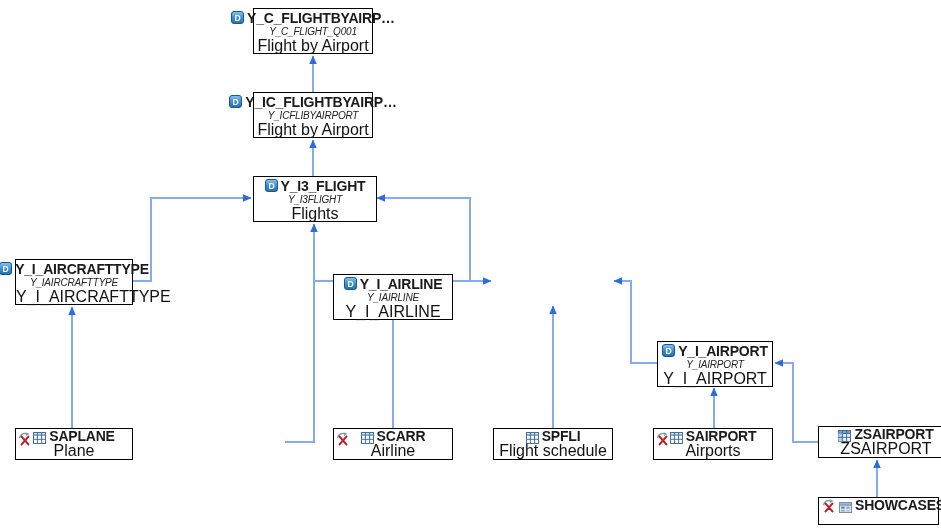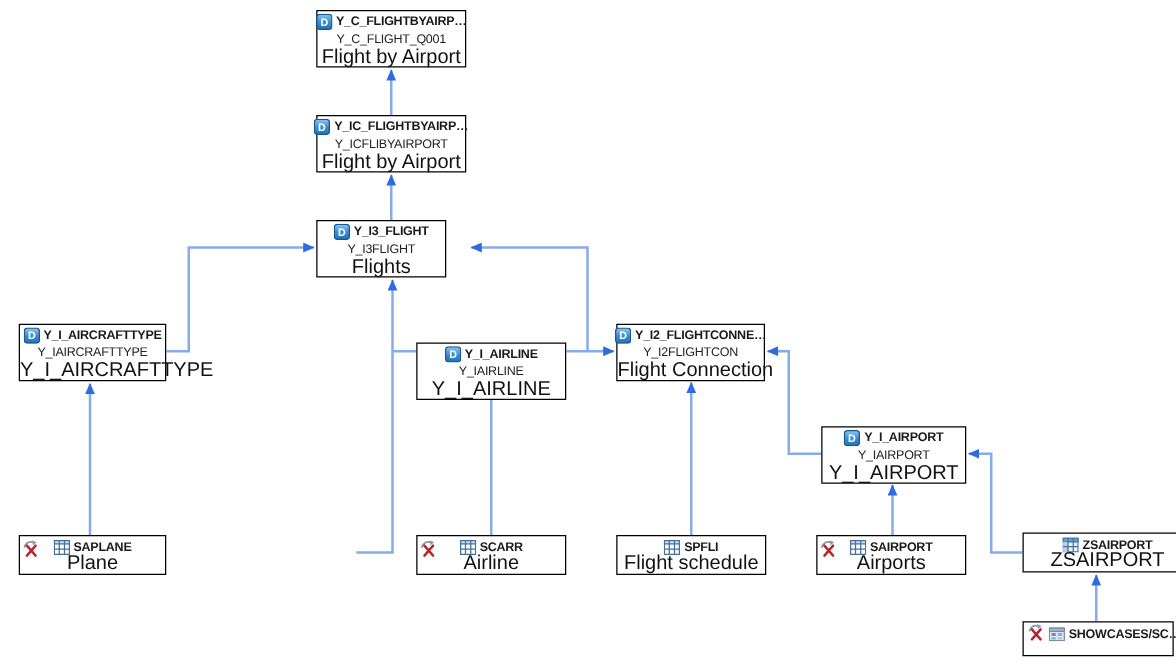--- a/index.html
+++ b/index.html
@@ -7,22 +7,22 @@
     position:relative;width:941px;height:529px;background:#ffffff;
     font-family:"Liberation Sans",sans-serif;overflow:hidden;
   }
   .edge-layer{position:absolute;left:0;top:0;width:941px;height:529px;}
   .edge{fill:none;stroke:#85abef;stroke-width:2px;}
   .node{
     position:absolute;box-sizing:border-box;background:#ffffff;
     border:1px solid #000000;text-align:center;color:#1a1a1a;
   }
   .trow{display:flex;align-items:center;justify-content:center;gap:3px;height:15px;margin-top:1px;}
-  .title{font-weight:bold;font-size:10px;white-space:nowrap;letter-spacing:-0.2px;}
-  .sub{font-size:10px;line-height:14px;white-space:nowrap;letter-spacing:-0.2px;color:#222;}
+  .title{font-weight:bold;font-size:14px;white-space:nowrap;letter-spacing:-0.2px;}
+  .sub{font-style:italic;font-size:10px;line-height:14px;white-space:nowrap;letter-spacing:-0.2px;color:#222;}
   .desc{font-size:16px;line-height:13px;white-space:nowrap;color:#111;}
   .deco{position:absolute;left:2px;top:3px;}
   .node.small .trow{margin-top:0;align-items:flex-end;}
   .node.leftalign .trow{justify-content:flex-start;padding-left:3px;}
   .icw{flex:0 0 auto;display:block;}
 </style>
 </head>
 <body>
 
 <div id="canvas">
@@ -102,21 +102,21 @@
     <div class="trow">
       <svg class="icw" width="13" height="13">
           <use href="#ic-d"></use>
         </svg>
       <span class="title">Y_IC_FLIGHTBYAIRP…</span>
     </div>
     <div class="sub">Y_ICFLIBYAIRPORT</div>
     <div class="desc">Flight by Airport</div>
   </div>
 
-  <div class="node" style="left:253px;top:176px;width:104px;height:46px">
+  <div class="node" style="left:253px;top:176px;width:124px;height:46px">
     <div class="trow">
       <svg class="icw" width="13" height="13">
           <use href="#ic-d"></use>
         </svg>
       <span class="title">Y_I3_FLIGHT</span>
     </div>
     <div class="sub">Y_I3FLIGHT</div>
     <div class="desc">Flights</div>
   </div>
 
@@ -135,30 +135,20 @@
     <div class="trow">
       <svg class="icw" width="13" height="13">
           <use href="#ic-d"></use>
         </svg>
       <span class="title">Y_I_AIRLINE</span>
     </div>
     <div class="sub">Y_IAIRLINE</div>
     <div class="desc">Y_I_AIRLINE</div>
   </div>
 
-  <div class="node" style="left:493px;top:259px;width:119px;height:46px">
-    <div class="trow">
-      <svg class="icw" width="13" height="13">
-          <use href="#ic-d"></use>
-        </svg>
-      <span class="title">Y_I2_FLIGHTCONNE…</span>
-    </div>
-    <div class="sub">Y_I2FLIGHTCON</div>
-    <div class="desc">Flight Connection</div>
-  </div>
 
   <div class="node" style="left:657px;top:341px;width:116px;height:46px">
     <div class="trow">
       <svg class="icw" width="13" height="13">
           <use href="#ic-d"></use>
         </svg>
       <span class="title">Y_I_AIRPORT</span>
     </div>
     <div class="sub">Y_IAIRPORT</div>
     <div class="desc">Y_I_AIRPORT</div>

